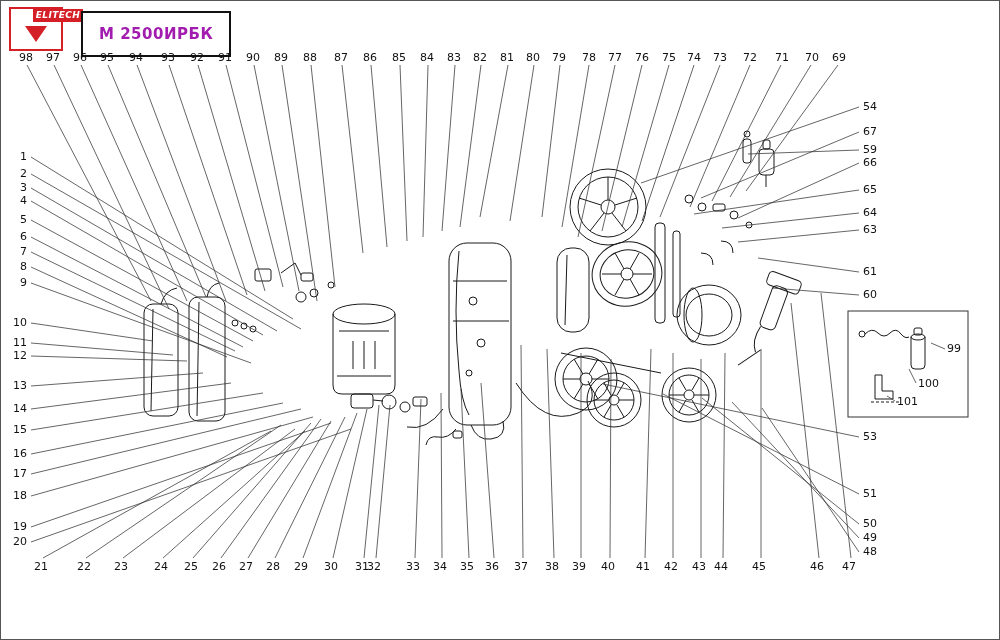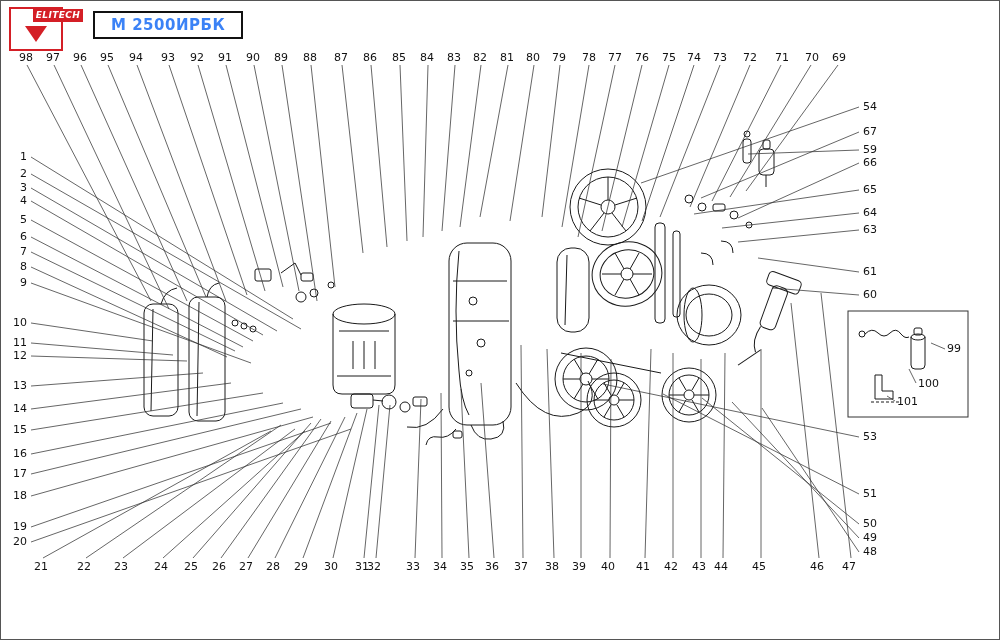--- a/index.html
+++ b/index.html
@@ -16,22 +16,22 @@
   .logo-band{
     width:100%;background:#d41f26;color:#fff;font-weight:bold;font-style:italic;
     font-size:9px;line-height:13px;text-align:center;letter-spacing:.4px;margin-left:44px;
   }
   .logo-tri{
     width:0;height:0;margin-top:4px;
     border-left:11px solid transparent;border-right:11px solid transparent;
     border-top:16px solid #d41f26;
   }
   .title-box{
-    position:absolute;top:10px;left:92px;border:2px solid #111;background:#fff;
-    padding:3px 16px;font-size:15px;font-weight:bold;letter-spacing:.5px;color:#3b82f6;
+    position:absolute;top:10px;left:80px;border:2px solid #111;background:#fff;
+    padding:12px 16px;font-size:15px;font-weight:bold;letter-spacing:.5px;color:#a21caf;
   }
   svg.diagram{position:absolute;left:0;top:0;}
   .callout{font-size:11px;fill:#111;font-family:"DejaVu Sans",sans-serif;}
   .leader{stroke:#333;stroke-width:0.75;}
   #drawing-layer{stroke:#1a1a1a;fill:none;stroke-width:1;}
   #inset-group rect.frame{stroke:#333;}
 </style>
 </head>
 <body>
 

